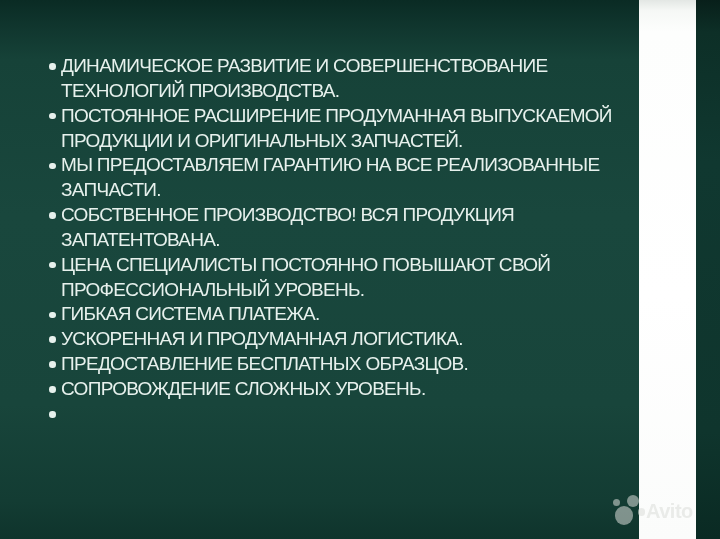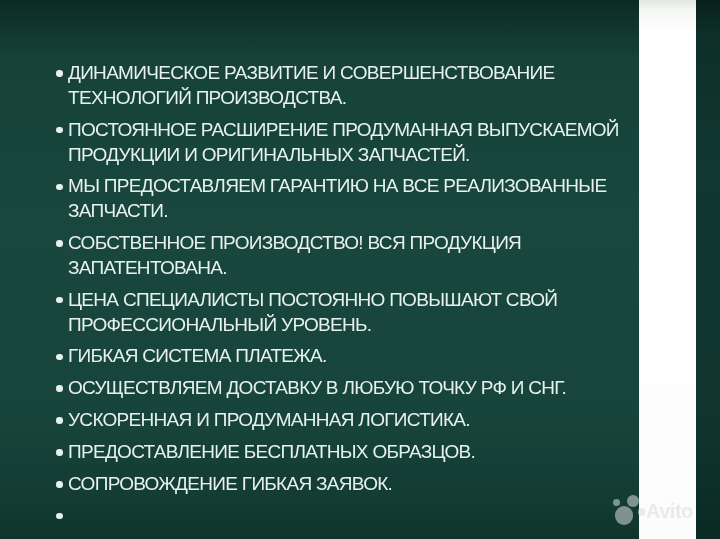--- a/index.html
+++ b/index.html
@@ -53,21 +53,21 @@
     padding: 0;
     list-style: none;
     color: #e7f1ed;
     font-size: 19px;
     line-height: 24.85px;
     font-weight: 400;
     letter-spacing: -0.7px;
   }
   .bullet-list li {
     position: relative;
-    margin: 7px;
+    margin: 0;
     padding: 0 0 0 16px;
   }
   .bullet-dot {
     position: absolute;
     left: 4px;
     top: 9.2px;
     width: 6.5px;
     height: 6.5px;
     border-radius: 50%;
     background: #e7f1ed;
@@ -144,38 +144,34 @@
         <span class="bullet-dot"></span>
         <span class="bullet-text">ЦЕНА СПЕЦИАЛИСТЫ ПОСТОЯННО ПОВЫШАЮТ СВОЙ
 ПРОФЕССИОНАЛЬНЫЙ УРОВЕНЬ.</span>
       </li>
 
       <li>
         <span class="bullet-dot"></span>
         <span class="bullet-text">ГИБКАЯ СИСТЕМА ПЛАТЕЖА.</span>
       </li>
 
-      <li>
-        <span class="bullet-dot"></span>
-        <span class="bullet-text">ОСУЩЕСТВЛЯЕМ ДОСТАВКУ В ЛЮБУЮ ТОЧКУ РФ И СНГ.</span>
-      </li>
 
       <li>
         <span class="bullet-dot"></span>
         <span class="bullet-text">УСКОРЕННАЯ И ПРОДУМАННАЯ ЛОГИСТИКА.</span>
       </li>
 
       <li>
         <span class="bullet-dot"></span>
         <span class="bullet-text">ПРЕДОСТАВЛЕНИЕ БЕСПЛАТНЫХ ОБРАЗЦОВ.</span>
       </li>
 
       <li>
         <span class="bullet-dot"></span>
-        <span class="bullet-text">СОПРОВОЖДЕНИЕ ГИБКАЯ ЗАЯВОК.</span>
+        <span class="bullet-text">СОПРОВОЖДЕНИЕ СЛОЖНЫХ УРОВЕНЬ.</span>
       </li>
 
       <li>
         <span class="bullet-dot"></span>
       </li>
     </ul>
 
   <div class="watermark">
     <span class="wm-bubble b-top-left"></span>
     <span class="wm-bubble b-top-right"></span>

